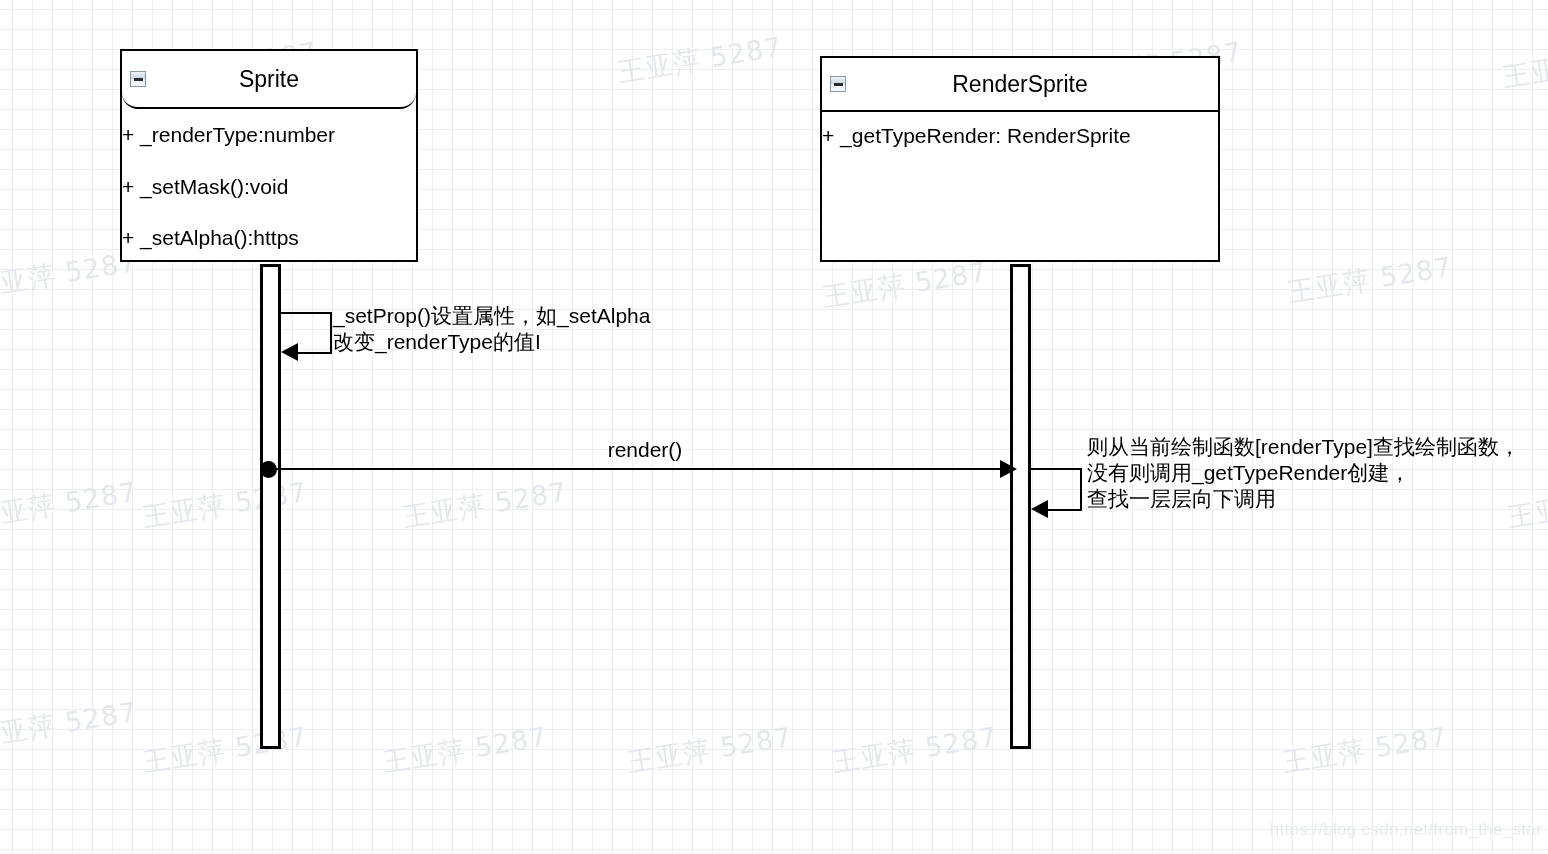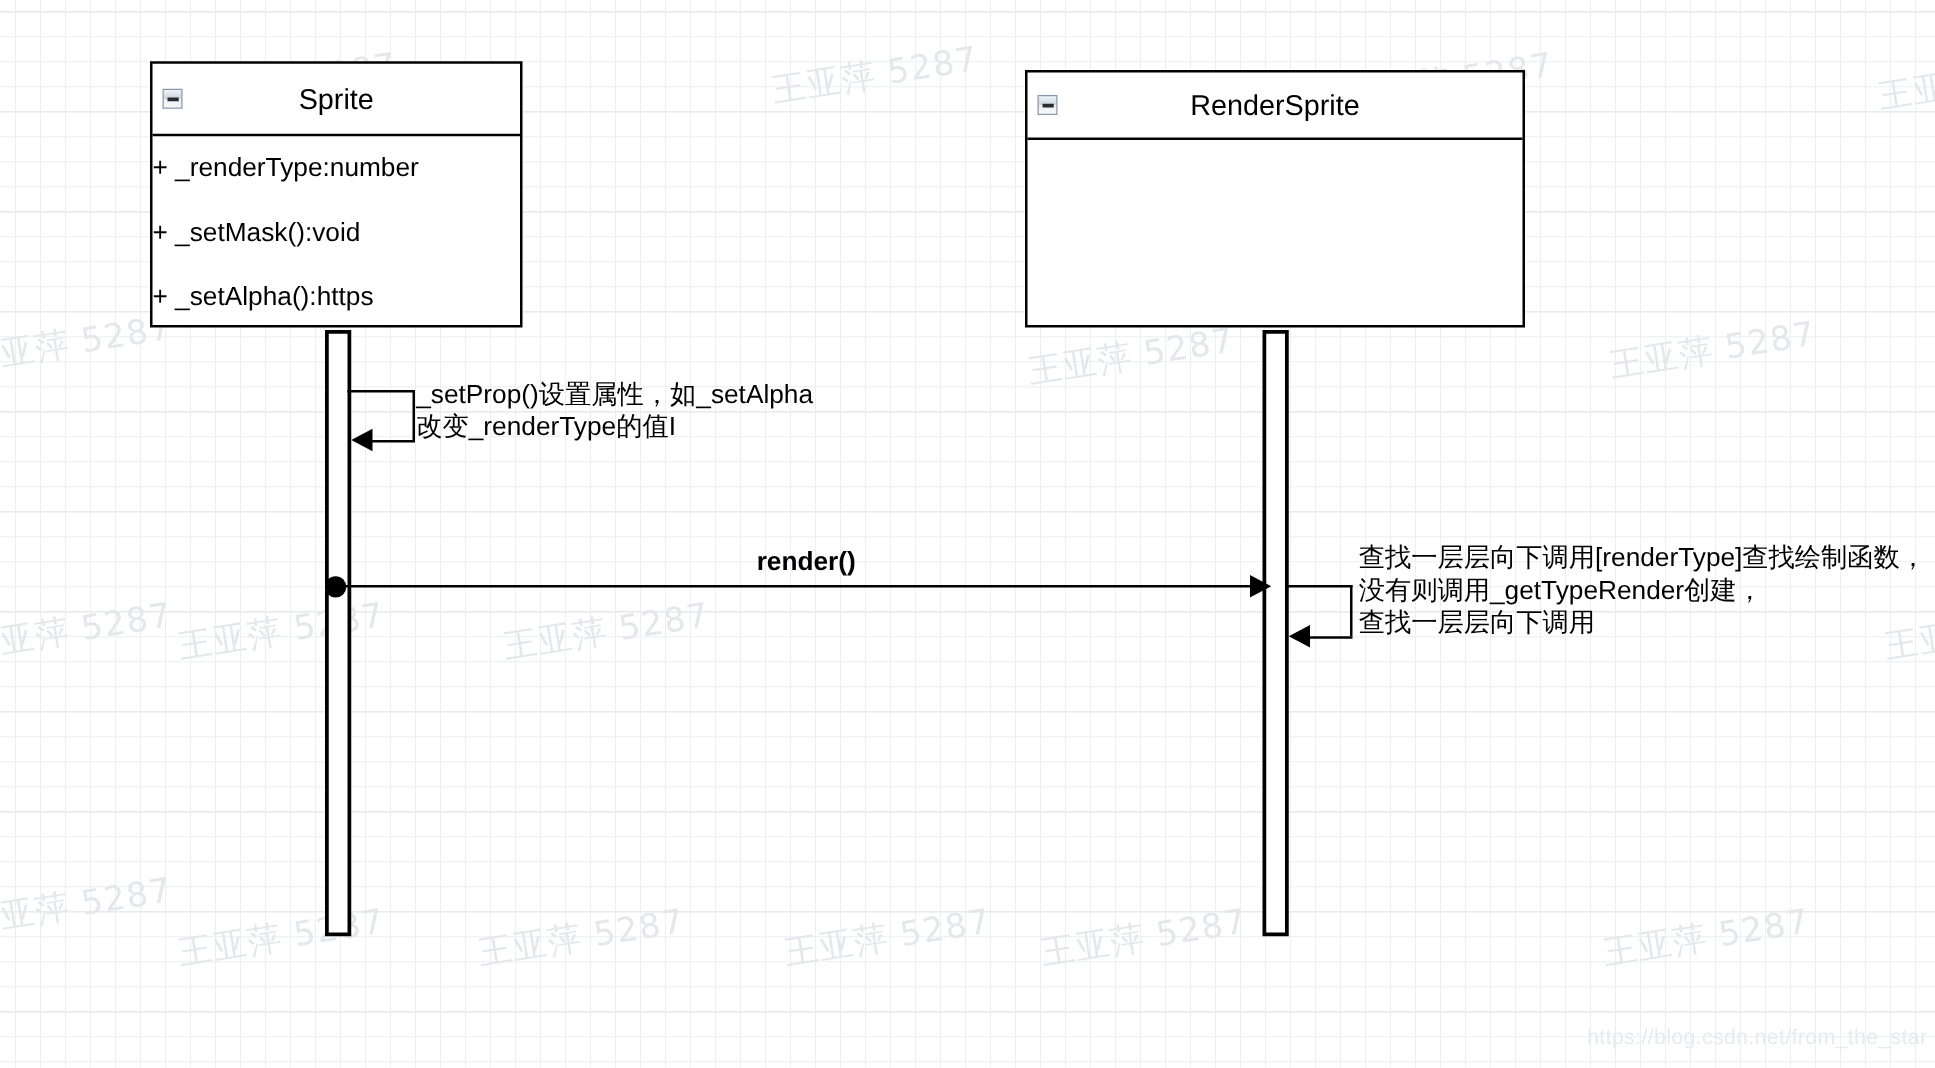--- a/index.html
+++ b/index.html
@@ -188,66 +188,67 @@
     <div class="wm" style="left:830px; top:745px;">王亚萍 5287</div>
     <div class="wm" style="left:1075px; top:60px;">王亚萍 5287</div>
     <div class="wm" style="left:1285px; top:275px;">王亚萍 5287</div>
     <div class="wm" style="left:1280px; top:745px;">王亚萍 5287</div>
     <div class="wm" style="left:1500px; top:60px;">王亚萍 5287</div>
     <div class="wm" style="left:1505px; top:500px;">王亚萍 5287</div>
     <div class="wm-url">https://blog.csdn.net/from_the_star</div>
   </div>
 
   <div class="classbox" style="left:120px; top:49px; width:298px; height:213px;">
-    <div class="cb-header" style="height:58px;">
+    <div class="cb-header" style="height:58px;border-radius:16px;">
       <span class="collapse-icon">
           <i></i>
         </span>
       <span class="cb-title">Sprite</span>
     </div>
     <div class="cb-members">
       <div class="cb-member" style="height:52px;">+ _renderType:number</div>
       <div class="cb-member" style="height:52px;">+ _setMask():void</div>
       <div class="cb-member" style="height:49px;">+ _setAlpha():https</div>
     </div>
   </div>
 
   <div class="classbox" style="left:820px; top:56px; width:400px; height:206px;">
     <div class="cb-header" style="height:54px;">
       <span class="collapse-icon">
           <i></i>
         </span>
       <span class="cb-title">RenderSprite</span>
     </div>
     <div class="cb-members">
+      <div class="cb-member" style="height:48px;">+ _getTypeRender: RenderSprite</div>
     </div>
   </div>
 
   <div class="lifeline" style="left:260px; top:264px; width:21px; height:485px;"></div>
   <div class="lifeline" style="left:1010px; top:264px; width:21px; height:485px;"></div>
 
   <div class="msg-line" style="left:278px; top:312px; width:54px;"></div>
   <div class="msg-vline" style="left:330px; top:312px; height:40px;"></div>
   <div class="msg-line" style="left:296px; top:352px; width:36px;"></div>
   <div class="arrow-left" style="left:281px; top:343px;"></div>
   <div class="msg-label" style="left:333px; top:303px;">
     <div>_setProp()设置属性，如_setAlpha</div>
     <div>改变_renderType的值I</div>
   </div>
 
   <div class="origin-dot" style="left:260px; top:461px;"></div>
   <div class="msg-line" style="left:268px; top:468px; width:733px;"></div>
   <div class="arrow-right" style="left:1000px; top:460px;"></div>
-  <div class="msg-label center" style="left:545px; top:437px; width:200px;font-weight:bold;">
+  <div class="msg-label center" style="left:545px; top:437px; width:200px;">
     <div>render()</div>
   </div>
 
   <div class="msg-line" style="left:1028px; top:468px; width:54px;"></div>
   <div class="msg-vline" style="left:1080px; top:468px; height:41px;"></div>
   <div class="msg-line" style="left:1046px; top:509px; width:36px;"></div>
   <div class="arrow-left" style="left:1031px; top:500px;"></div>
   <div class="msg-label" style="left:1087px; top:434px;">
-    <div>查找一层层向下调用[renderType]查找绘制函数，</div>
+    <div>则从当前绘制函数[renderType]查找绘制函数，</div>
     <div>没有则调用_getTypeRender创建，</div>
     <div>查找一层层向下调用</div>
   </div>
 
 </div>
 
 </body></html>

